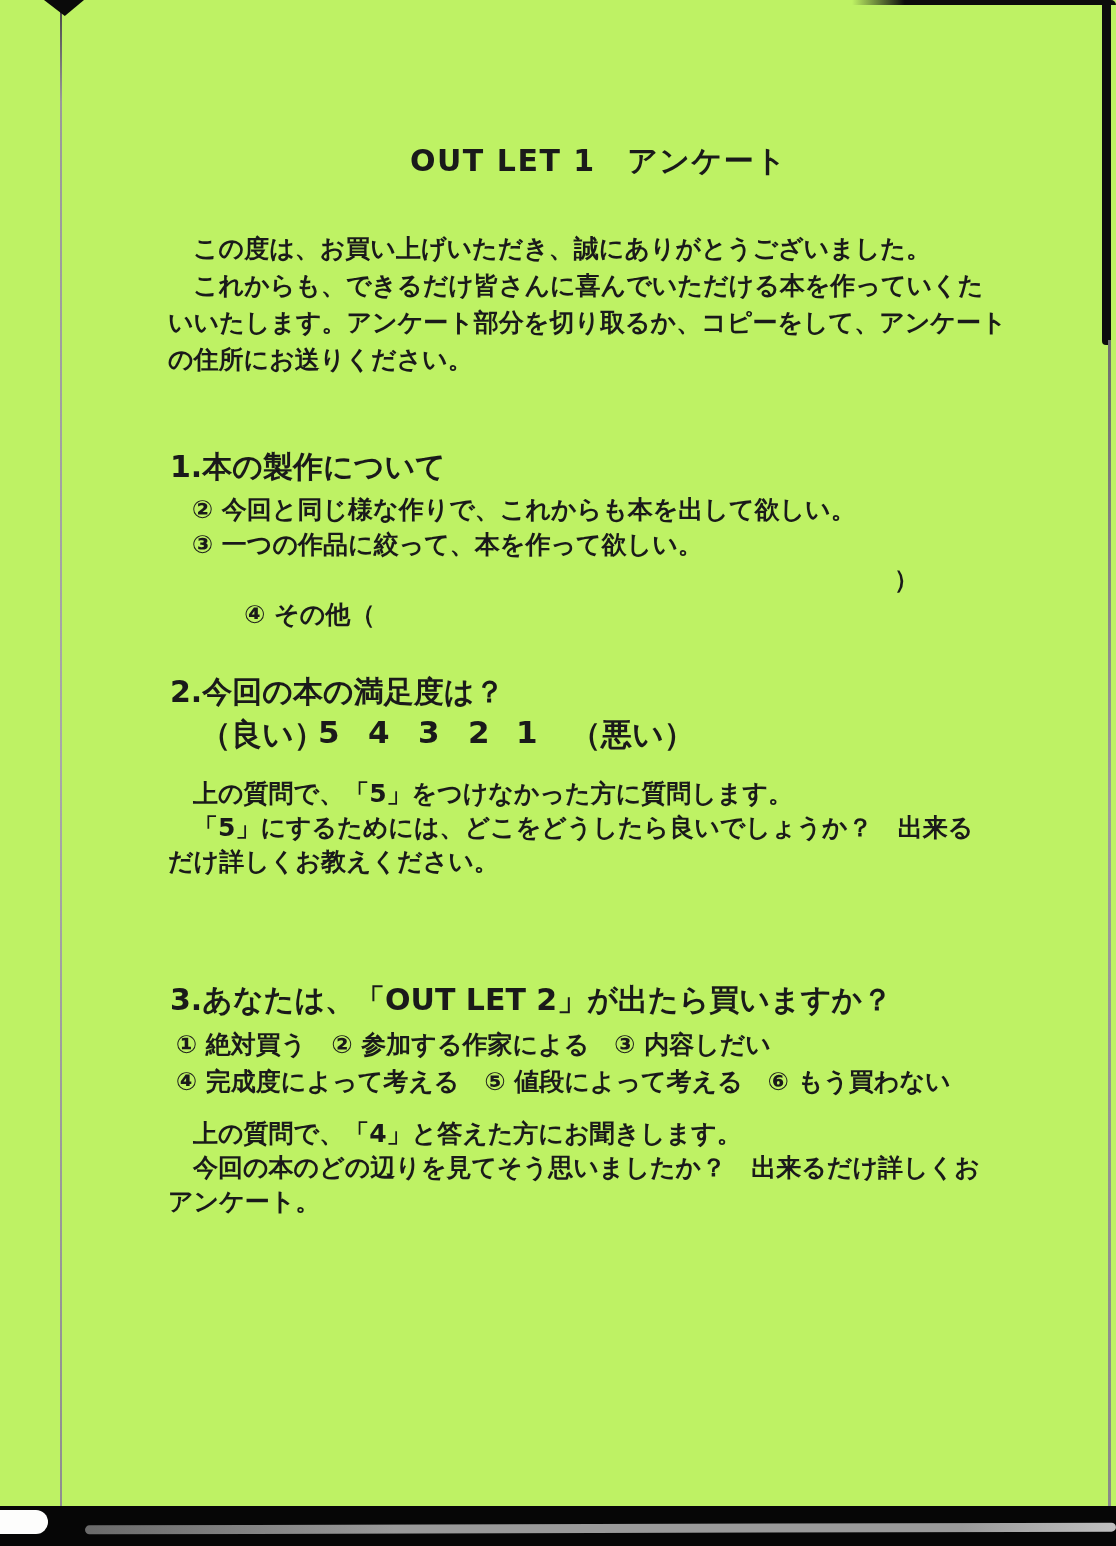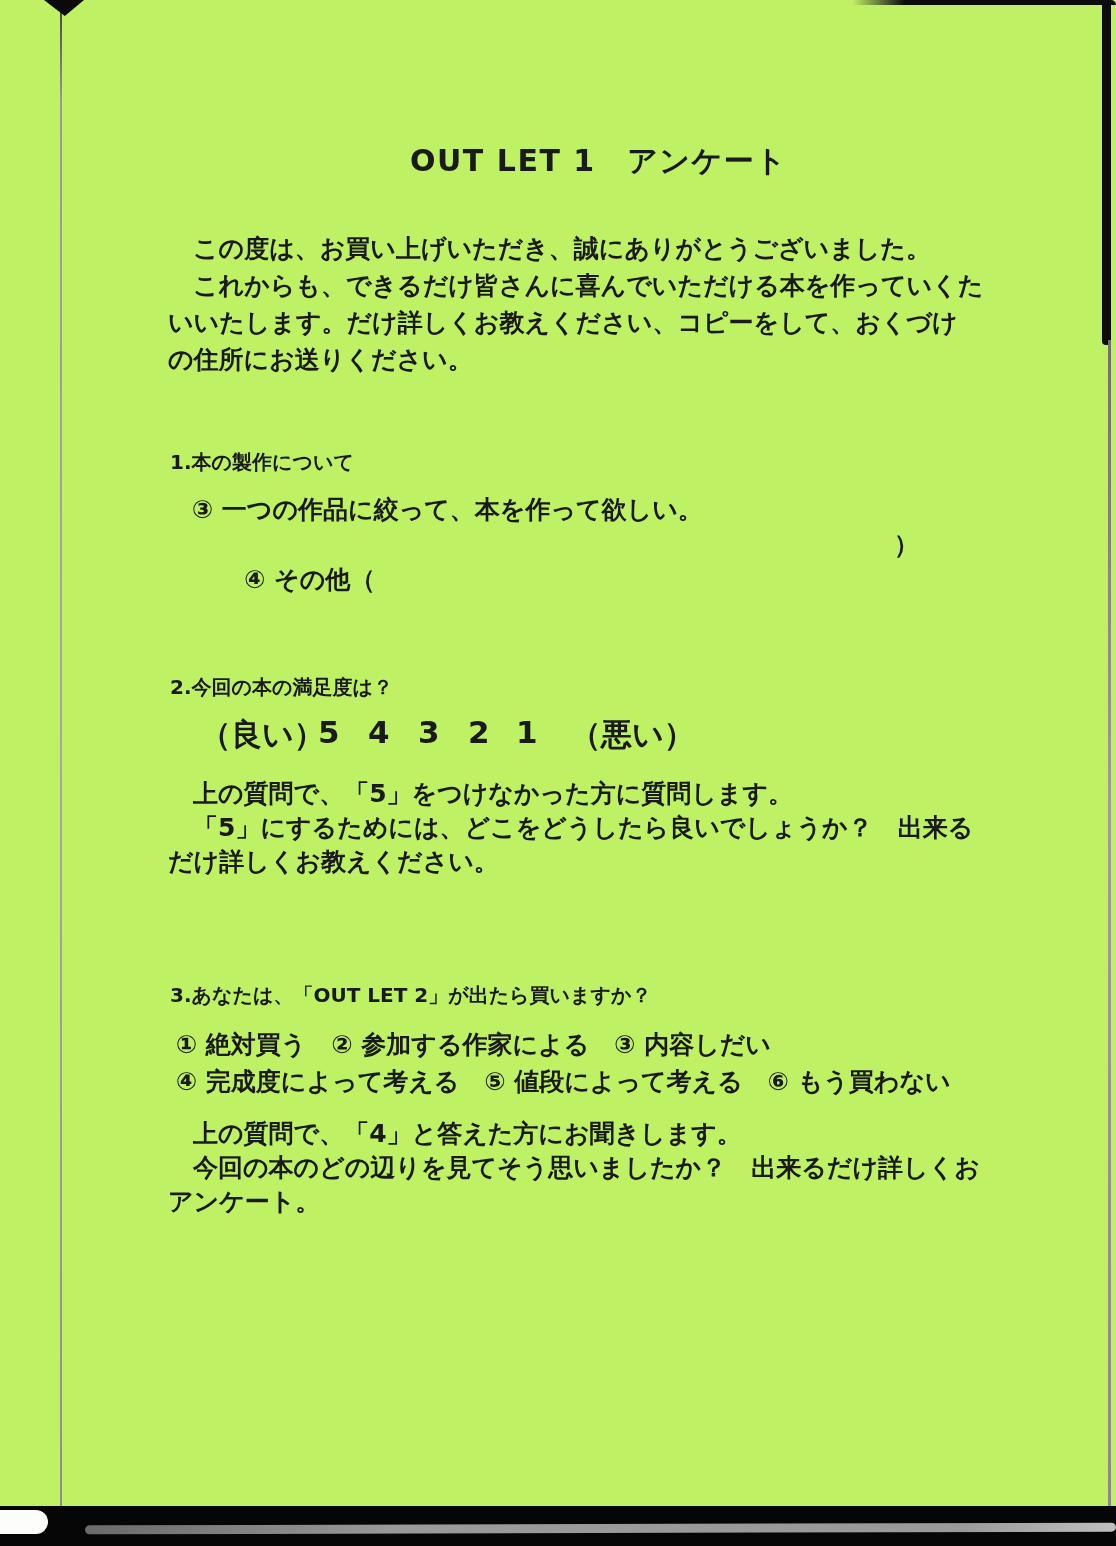--- a/index.html
+++ b/index.html
@@ -12,21 +12,21 @@
     color:#1a1a1a;
     font-weight:600;
   }
   .txt{position:absolute;white-space:pre;line-height:1;}
   .block{position:absolute;}
   .block .line{white-space:pre;}
 
   
   .title{font-size:30px;font-weight:700;letter-spacing:1.5px;}
   .body-block{font-size:25px;}
-  .heading{font-size:20px;}
+  .heading{font-size:30px;}
   .opt-block{font-size:25px;}
 
   
   .binding-line{
     position:absolute;left:60px;top:12px;width:2px;height:1496px;
     background:linear-gradient(to bottom,#4a4a4a 0%,#9a9a9a 6%,#a8a8a8 50%,#8f8f8f 100%);
   }
   .corner-wedge{
     position:absolute;left:44px;top:0;width:40px;height:16px;
     background:#0a0a0a;
@@ -74,27 +74,28 @@
   <div class="bottom-band">
     <div class="bottom-gray-stripe"></div>
     <div class="bottom-white-notch"></div>
   </div>
 
   <div class="txt title" style="left:410px;top:146px;">OUT LET 1　アンケート</div>
 
   <div class="block body-block" style="left:168px;top:230px;line-height:37px;">
     <div class="line">　この度は、お買い上げいただき、誠にありがとうございました。</div>
     <div class="line">　これからも、できるだけ皆さんに喜んでいただける本を作っていくた</div>
-    <div class="line">いいたします。だけ詳しくお教えください、コピーをして、おくづけ</div>
+    <div class="line">いいたします。アンケート部分を切り取るか、コピーをして、アンケート</div>
     <div class="line">の住所にお送りください。</div>
   </div>
 
   <div class="txt heading" style="left:170px;top:452px;">1.本の製作について</div>
 
   <div class="block opt-block" style="left:192px;top:492px;line-height:35px;">
+    <div class="line">② 今回と同じ様な作りで、これからも本を出して欲しい。</div>
     <div class="line">③ 一つの作品に絞って、本を作って欲しい。</div>
     <div class="line" style="position:relative;">
       <span>④ その他（</span>
       <span style="position:absolute;left:702px;top:0;">）</span>
     </div>
   </div>
 
   <div class="txt heading" style="left:170px;top:677px;">2.今回の本の満足度は？</div>
 
   <div class="block scale-row" style="left:0;top:714px;width:1116px;height:32px;font-size:31px;">

